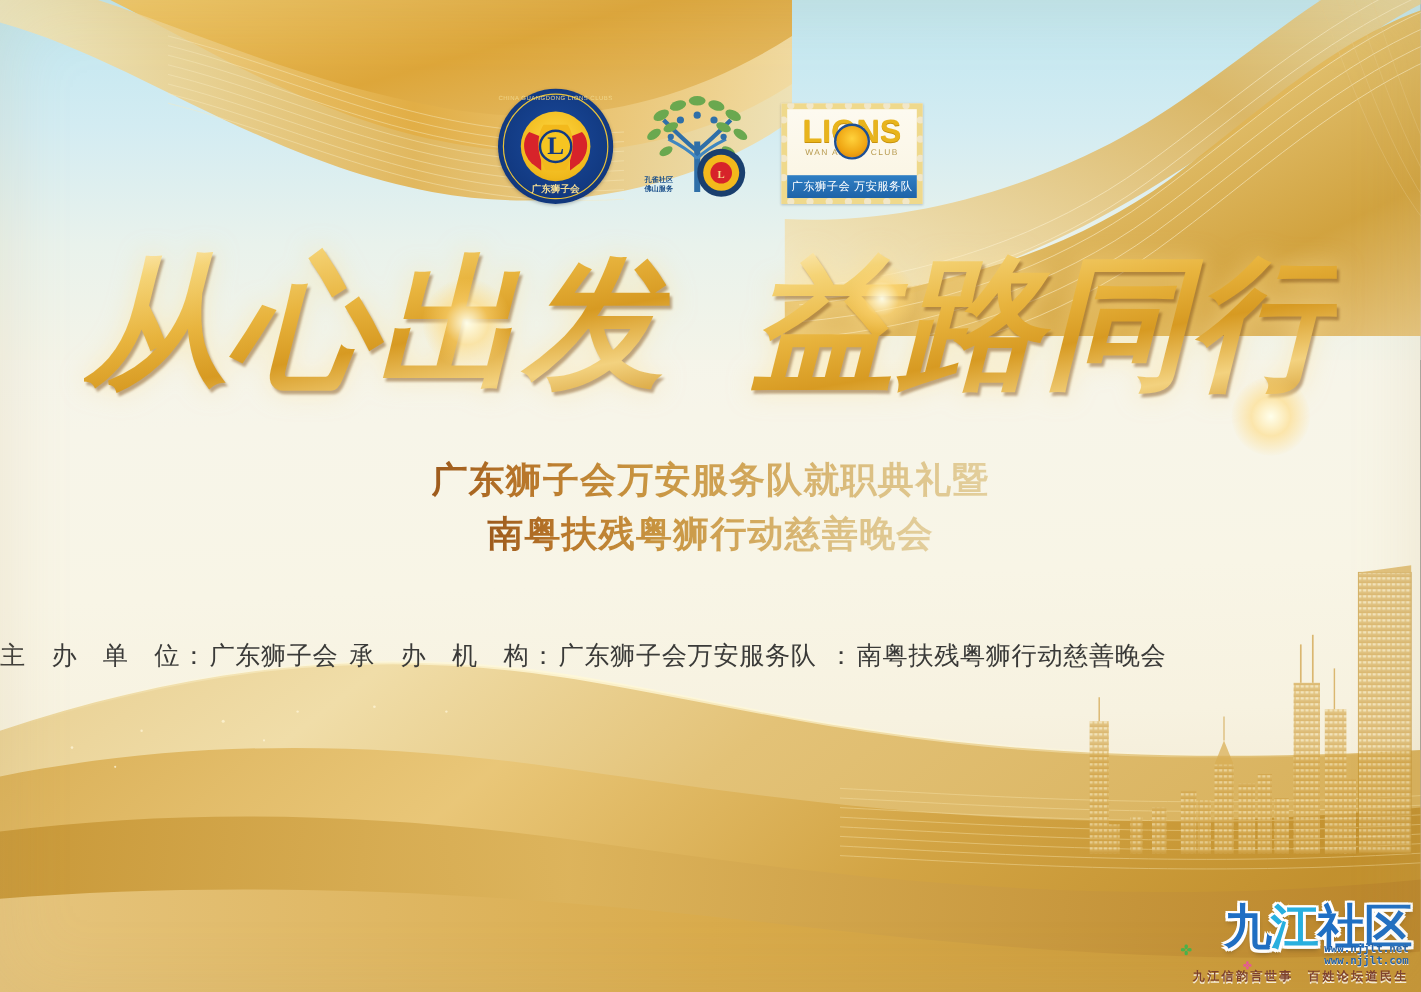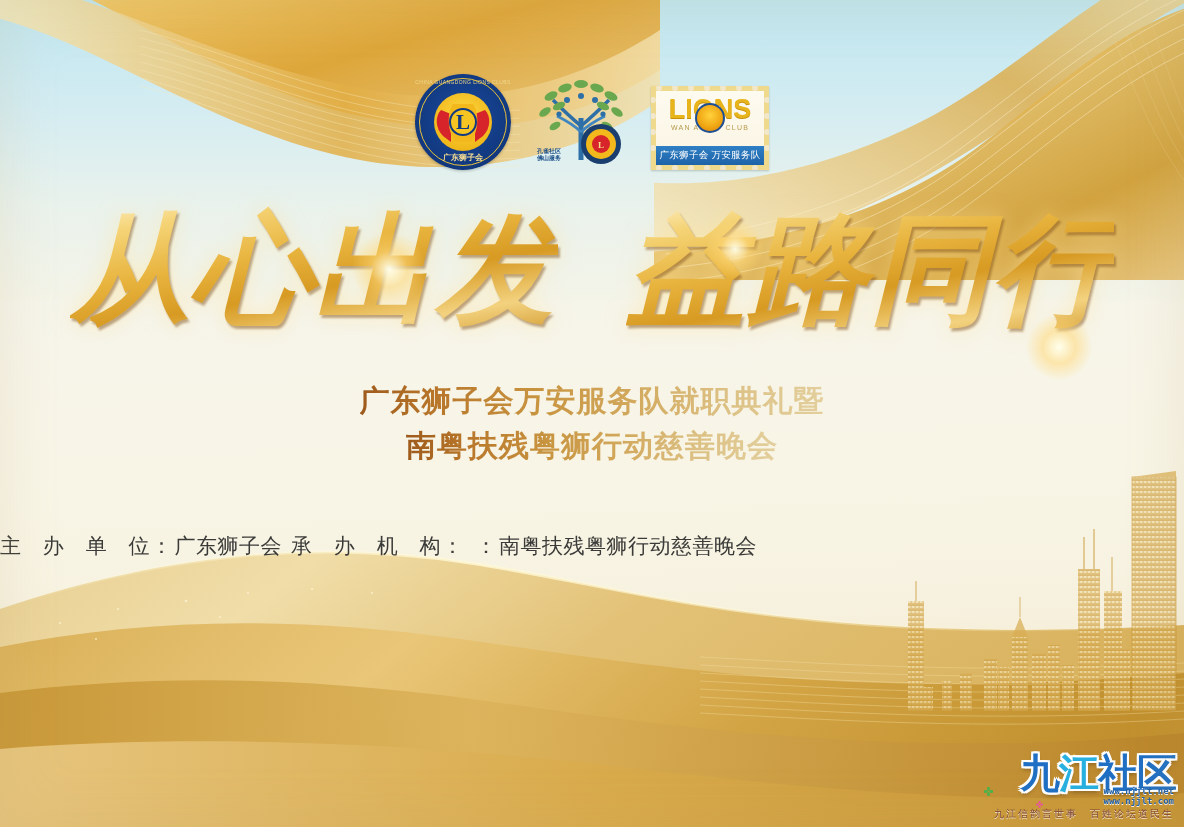--- a/index.html
+++ b/index.html
@@ -109,21 +109,21 @@
   .wm-c{color:#1f6fc4;text-shadow:
      -2px 0 0 #fff,2px 0 0 #fff,0 -2px 0 #fff,0 2px 0 #fff,
      -2px -2px 0 #fff,2px -2px 0 #fff,-2px 2px 0 #fff,2px 2px 0 #fff,
      0 3px 4px rgba(0,0,0,.35);}
   .wm-c.alt{color:#27b0e0;}
   .wm-urls{position:absolute;right:4px;bottom:17px;text-align:left;
     font-size:9px;line-height:10px;color:#1f5fa8;font-weight:bold;
     font-family:"DejaVu Sans Mono","Liberation Mono",monospace;
     text-shadow:0 1px 0 rgba(255,255,255,.9);}
   .wm-tag{position:absolute;right:4px;bottom:2px;font-size:10px;color:#7a3b2a;
-    letter-spacing:2px;font-weight:normal;text-shadow:0 1px 0 rgba(255,255,255,.85);}
+    letter-spacing:2px;font-weight:bold;text-shadow:0 1px 0 rgba(255,255,255,.85);}
   .wm-flower{position:absolute;width:9px;height:9px;}
 
   .edge-fade{position:absolute;inset:0;pointer-events:none;
     box-shadow:inset 0 0 60px rgba(190,160,100,.18);}
 </style>
 </head>
 <body>
 
 <div id="poster">
 
@@ -405,20 +405,21 @@
 
   <div class="credits">
     <div class="credit-row">
       <span class="credit-label">主办单位</span>
       <span class="credit-colon">：</span>
       <span class="credit-value">广东狮子会</span>
     </div>
     <div class="credit-row">
       <span class="credit-label">承办机构</span>
       <span class="credit-colon">：</span>
+      <span class="credit-value">广东狮子会万安服务队</span>
     </div>
     <div class="credit-row">
       <span class="credit-colon">：</span>
       <span class="credit-value">南粤扶残粤狮行动慈善晚会</span>
     </div>
   </div>
 
   <div class="watermark">
     <svg class="wm-flower" style="left:6px;top:40px;" viewBox="0 0 10 10">
       <g fill="#49b34a">

